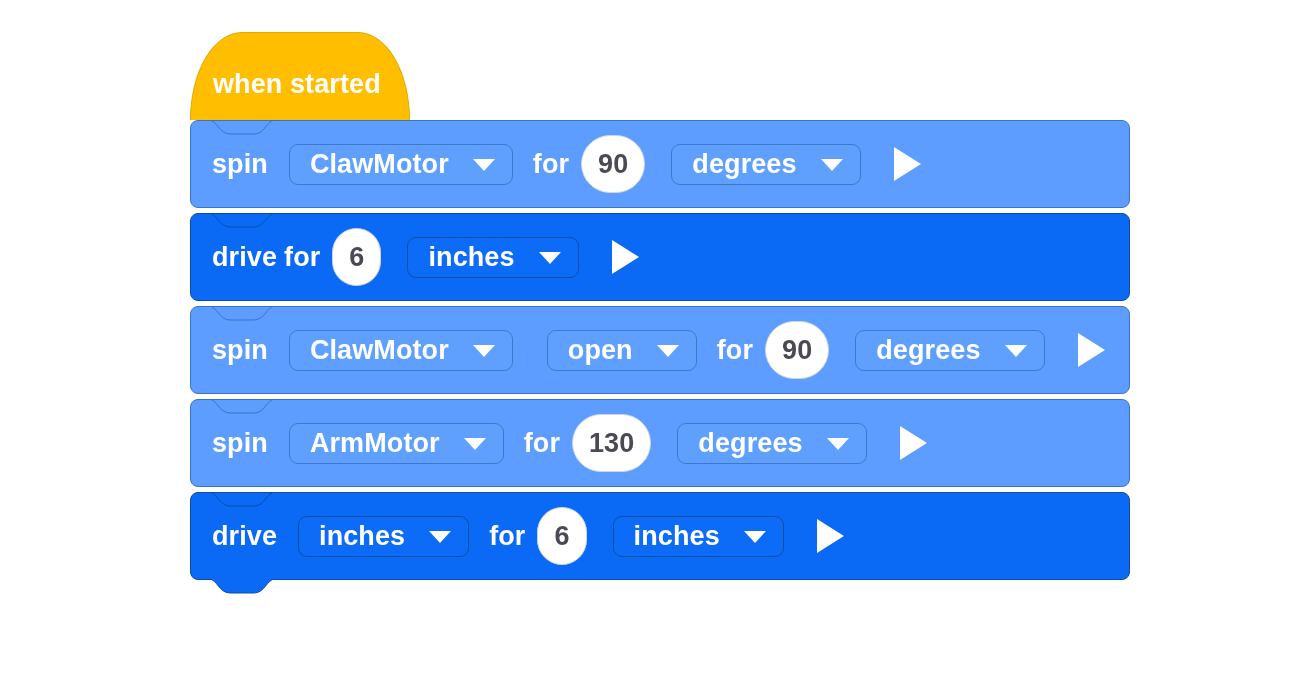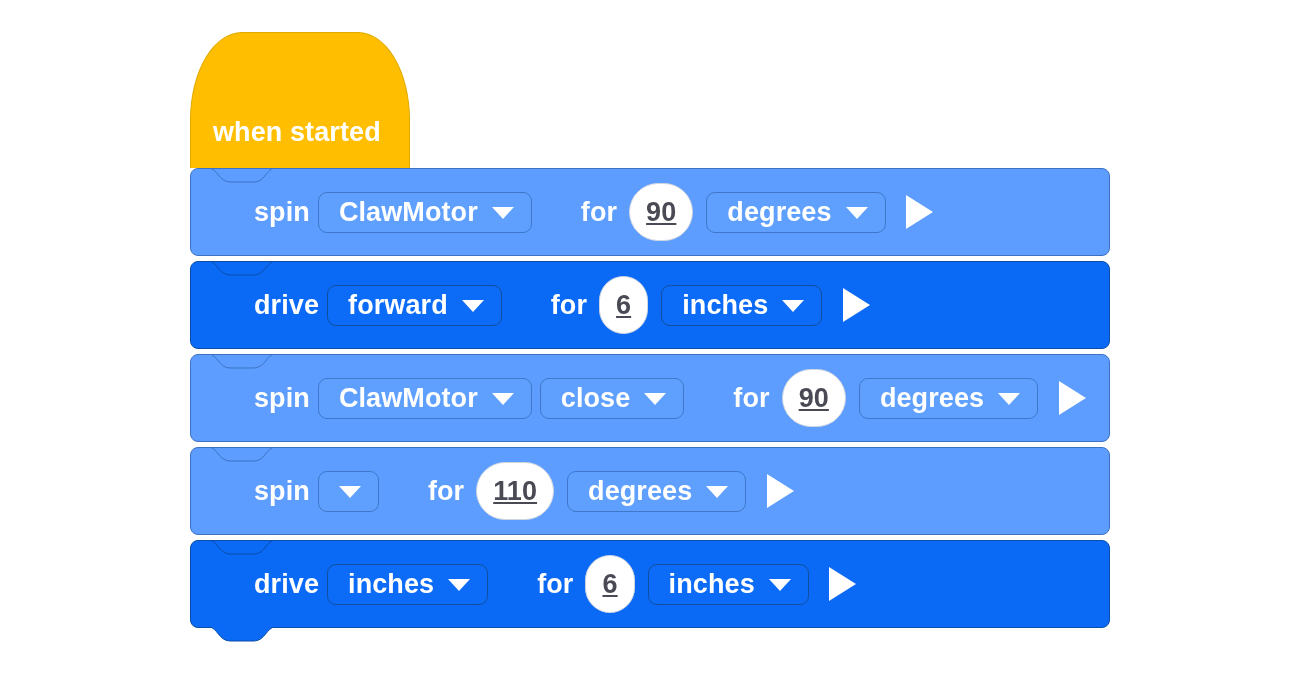--- a/index.html
+++ b/index.html
@@ -38,21 +38,21 @@
     color: #ffffff;
     font-size: 27px;
     font-weight: bold;
     letter-spacing: 0.1px;
     white-space: nowrap;
   }
 
   
   .hat-block {
     width: 220px;
-    height: 136px;
+    height: 88px;
     padding: 0 0 0 22px;
     align-items: flex-end;
     background: #ffbf00;
     border: 1px solid #e0a800;
     border-bottom: none;
     border-radius: 52px 52px 0 0 / 88px 88px 0 0;
   }
   .hat-label {
     position: relative;
     margin-bottom: 20px;
@@ -99,33 +99,32 @@
     width: 68px;
     height: 16px;
   }
 
   
   .lbl {
     color: #ffffff;
     font-size: 27px;
     font-weight: bold;
     padding: 0 3px;
-    margin-left: 42px;
   }
   .lbl.cmd { padding-right: 4px; }
 
   
   .dropdown {
     display: inline-flex;
     align-items: center;
     justify-content: center;
-    gap: 14px;
+    gap: 24px;
     height: 41px;
     padding: 0 17px 0 20px;
-    margin: 0 4px;
+    margin: 0 17px;
     border-radius: 9px;
     font-size: 27px;
     font-weight: bold;
     color: #ffffff;
     box-sizing: border-box;
   }
   .spin-block .dropdown {
     background: #5fa0ff;
     border: 1px solid #3f78ca;
   }
@@ -151,21 +150,20 @@
     height: 58px;
     padding: 0 16px;
     margin: 0 9px;
     background: #ffffff;
     border: 1px solid #cfd6e0;
     border-radius: 30px;
     color: #4a4a55;
     font-size: 27px;
     font-weight: bold;
     box-sizing: border-box;
-    text-decoration: underline;
   }
 
   
   .play-btn {
     display: inline-flex;
     align-items: center;
     justify-content: center;
     width: 34px;
     height: 40px;
     margin-left: 13px;
@@ -227,24 +225,20 @@
 
     <div class="block stack-block drive-block">
       <span class="notch-top">
         <svg width="66" height="15" viewBox="0 0 66 15">
           <path d="M0 0 C8 0 10 14 21 14 H45 C56 14 58 0 66 0" fill="none" stroke="#0b4ea8" stroke-width="1"></path>
         </svg>
       </span>
 
       <span class="lbl cmd">drive</span>
 
-      <span class="dropdown">
-        <span>forward</span>
-        <span class="caret"></span>
-      </span>
 
       <span class="lbl">for</span>
 
       <span class="numfield">
         <span>6</span>
       </span>
 
       <span class="dropdown">
         <span>inches</span>
         <span class="caret"></span>
@@ -263,21 +257,21 @@
       </span>
 
       <span class="lbl cmd">spin</span>
 
       <span class="dropdown">
         <span>ClawMotor</span>
         <span class="caret"></span>
       </span>
 
       <span class="dropdown">
-        <span>close</span>
+        <span>open</span>
         <span class="caret"></span>
       </span>
 
       <span class="lbl">for</span>
 
       <span class="numfield">
         <span>90</span>
       </span>
 
       <span class="dropdown">
@@ -293,28 +287,29 @@
     <div class="block stack-block spin-block">
       <span class="notch-top">
         <svg width="66" height="15" viewBox="0 0 66 15">
           <path d="M0 0 C8 0 10 14 21 14 H45 C56 14 58 0 66 0" fill="none" stroke="#3d73c4" stroke-width="1"></path>
         </svg>
       </span>
 
       <span class="lbl cmd">spin</span>
 
       <span class="dropdown">
-        <span class="caret"></span>
-      </span>
-
-
-      <span class="lbl">for</span>
-
-      <span class="numfield">
-        <span>110</span>
+        <span>ArmMotor</span>
+        <span class="caret"></span>
+      </span>
+
+
+      <span class="lbl">for</span>
+
+      <span class="numfield">
+        <span>130</span>
       </span>
 
       <span class="dropdown">
         <span>degrees</span>
         <span class="caret"></span>
       </span>
 
       <span class="play-btn">
         <span class="play-tri"></span>
       </span>

